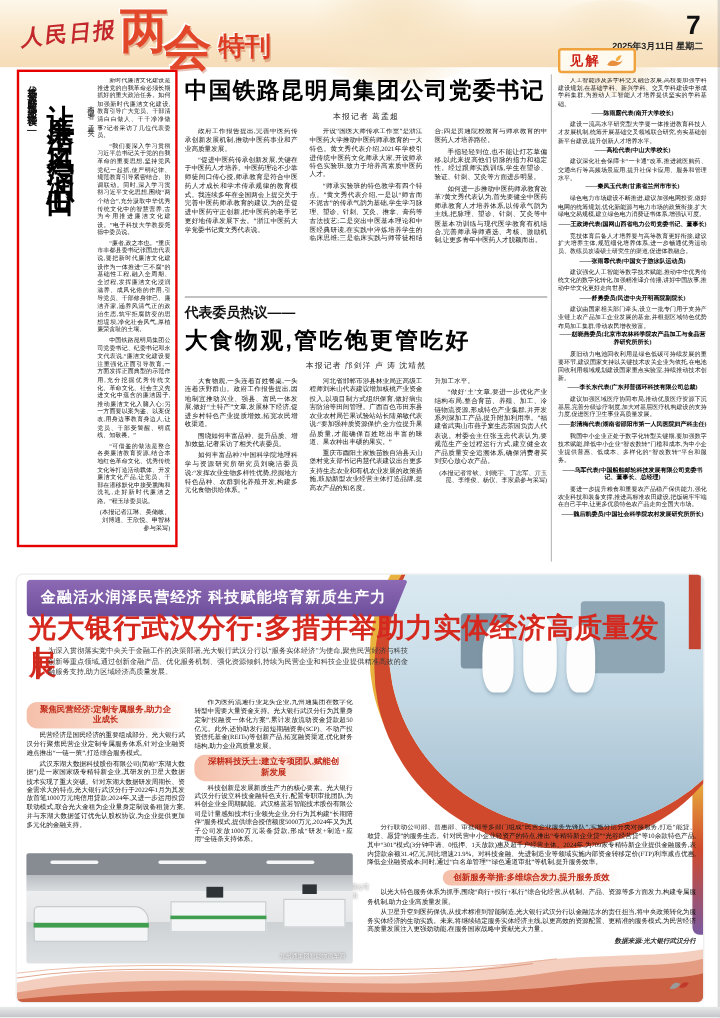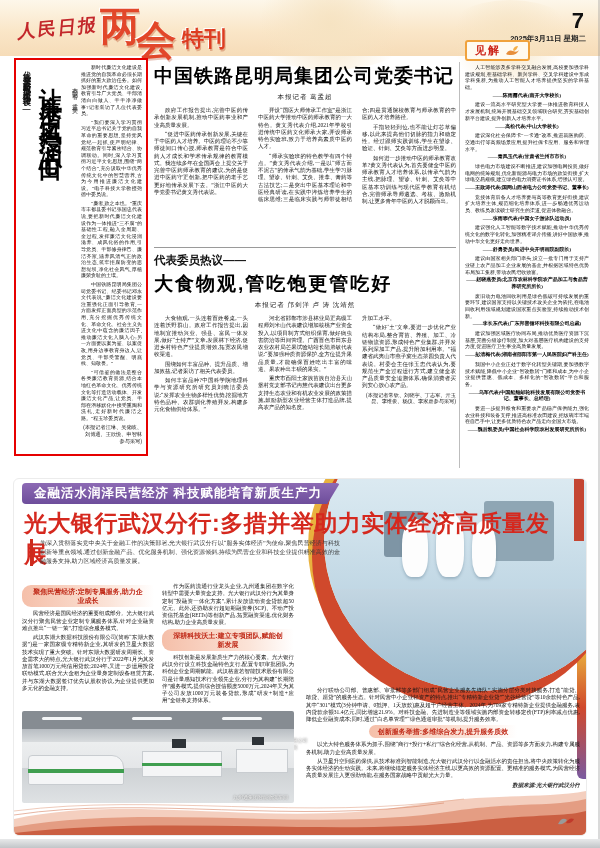--- a/index.html
+++ b/index.html
@@ -77,21 +77,21 @@
     overflow:hidden; background:linear-gradient(180deg,#eef5f9 0%, #d4e5ee 40%, #a9c6d8 100%);
     box-shadow:-12px 16px 0 0 #d0492c, -20px 6px 0 -4px #e9b23e; z-index:1; }
   .op-equip { position:absolute; background:#8fa6b4; }
   .op-red { position:absolute; background:#c44532; }
   .op-person { position:absolute; background:#fdfdfd; border-radius:45% 45% 35% 35%; box-shadow:0 2px 3px rgba(90,120,140,.4); }
   .op-floor { position:absolute; left:0; bottom:0; width:100%; height:34%; background:linear-gradient(180deg,#c3d6e2,#9dbccf); }
   .oval-caption { position:absolute; left:0; right:60px; bottom:84px; text-align:center; color:#fff;
     font-size:5px; line-height:1.4; text-shadow:0 0 2px rgba(0,0,0,.8); z-index:2; }
   .right-strip { position:absolute; right:0; top:170px; width:9px; height:130px; z-index:0;
     background:linear-gradient(180deg,#e9b23e,#d0492c 45%, #7a5aa0); border-radius:6px 0 0 6px; }
-  .banner { position:absolute; left:8px; top:4px; height:21px; padding:0 18px 0 12px; display:flex; align-items:center;
+  .banner { position:absolute; left:8px; top:4px; height:31px; padding:0 18px 0 12px; display:flex; align-items:center;
     background:linear-gradient(180deg,#8d6ab4,#6d4d9b); color:#fff; font-weight:bold; font-size:12.5px;
     font-family:"Liberation Sans", sans-serif; letter-spacing:1px; border-radius:4px;
     clip-path:polygon(0 0, 100% 0, 96% 100%, 0 100%); z-index:2;}
   .advert-headline { position:absolute; left:10px; top:29px; width:530px; font-size:23px; font-weight:bold;
     color:#d5281e; font-family:"Liberation Sans", sans-serif; letter-spacing:0.5px; z-index:2; }
   .advert-intro { position:absolute; left:16px; top:60px; width:310px; padding-left:7px;
     border-left:3px solid #cc2b1d; font-size:6px; line-height:1.5; text-align:justify; color:#3a3a3a; z-index:2; }
   .zoneA { position:absolute; left:8px; top:104px; width:272px; height:122px; column-count:2; column-gap:8px;
     overflow:hidden; z-index:2; }
   .zoneA p, .zoneB p { text-indent:2em; margin-bottom:2px; }

